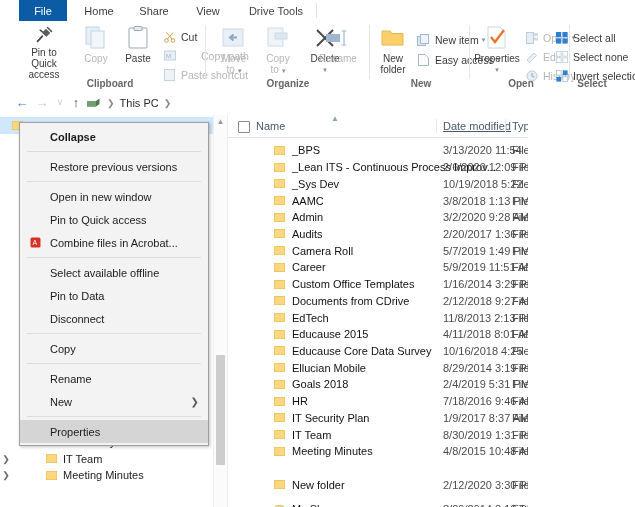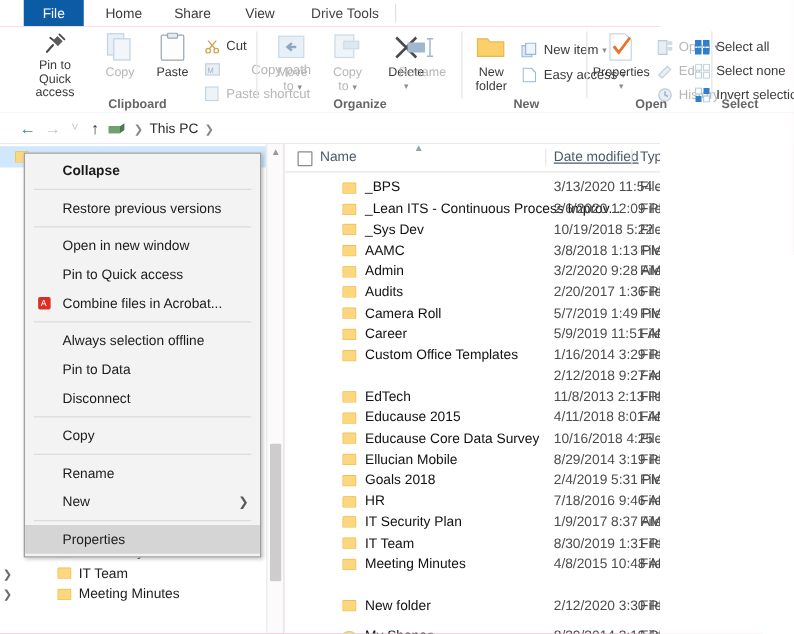--- a/index.html
+++ b/index.html
@@ -3,21 +3,21 @@
 <meta charset="utf-8">
 <style>
   html, body {
     margin: 0; padding: 0;
     width: 635px; height: 507px;
     overflow: hidden;
     background: #ffffff;
     font-family: "Liberation Sans", sans-serif;
     -webkit-font-smoothing: antialiased;
   }
-  #root { position: relative; width: 528px; height: 507px; background:#ec4899; }
+  #root { position: relative; width: 528px; height: 507px; background:#ef4444; }
 
   
   .tabstrip {
     position: absolute; top: 0; left: 0; width: 635px; height: 21px;
     background: #ffffff;
   }
   .tab {
     position: absolute; top: 0; height: 21px;
     font-size: 11px; color: #3b3b3b;
     display: flex; align-items: center; justify-content: center;
@@ -559,20 +559,24 @@
         </div>
         <div class="frow" style="top: 160.76px;">
           <span class="nm">
             <span class="ficon"></span>
             <span>Custom Office Templates</span>
           </span>
           <span class="dt">1/16/2014 3:29 PM</span>
           <span class="tp">File folder</span>
         </div>
         <div class="frow" style="top: 177.48px;">
+          <span class="nm">
+            <span class="ficon"></span>
+            <span>Documents from CDrive</span>
+          </span>
           <span class="dt">2/12/2018 9:27 AM</span>
           <span class="tp">File folder</span>
         </div>
         <div class="frow" style="top: 194.2px;">
           <span class="nm">
             <span class="ficon"></span>
             <span>EdTech</span>
           </span>
           <span class="dt">11/8/2013 2:13 PM</span>
           <span class="tp">File folder</span>
@@ -680,21 +684,21 @@
           <span class="mico">
             <svg width="11" height="11" viewBox="0 0 11 11">
               <rect x="0.5" y="0.5" width="10" height="10" rx="1.5" fill="#d93025"></rect>
               <text x="2.6" y="8" font-size="7" fill="#fff" font-family="Liberation Sans">A</text>
             </svg>
           </span>
           <span>Combine files in Acrobat...</span>
         </div>
         <div class="msep"></div>
         <div class="mi">
-          <span>Always selection offline</span>
+          <span>Select available offline</span>
         </div>
         <div class="mi">
           <span>Pin to Data</span>
         </div>
         <div class="mi">
           <span>Disconnect</span>
         </div>
         <div class="msep"></div>
         <div class="mi">
           <span>Copy</span>

